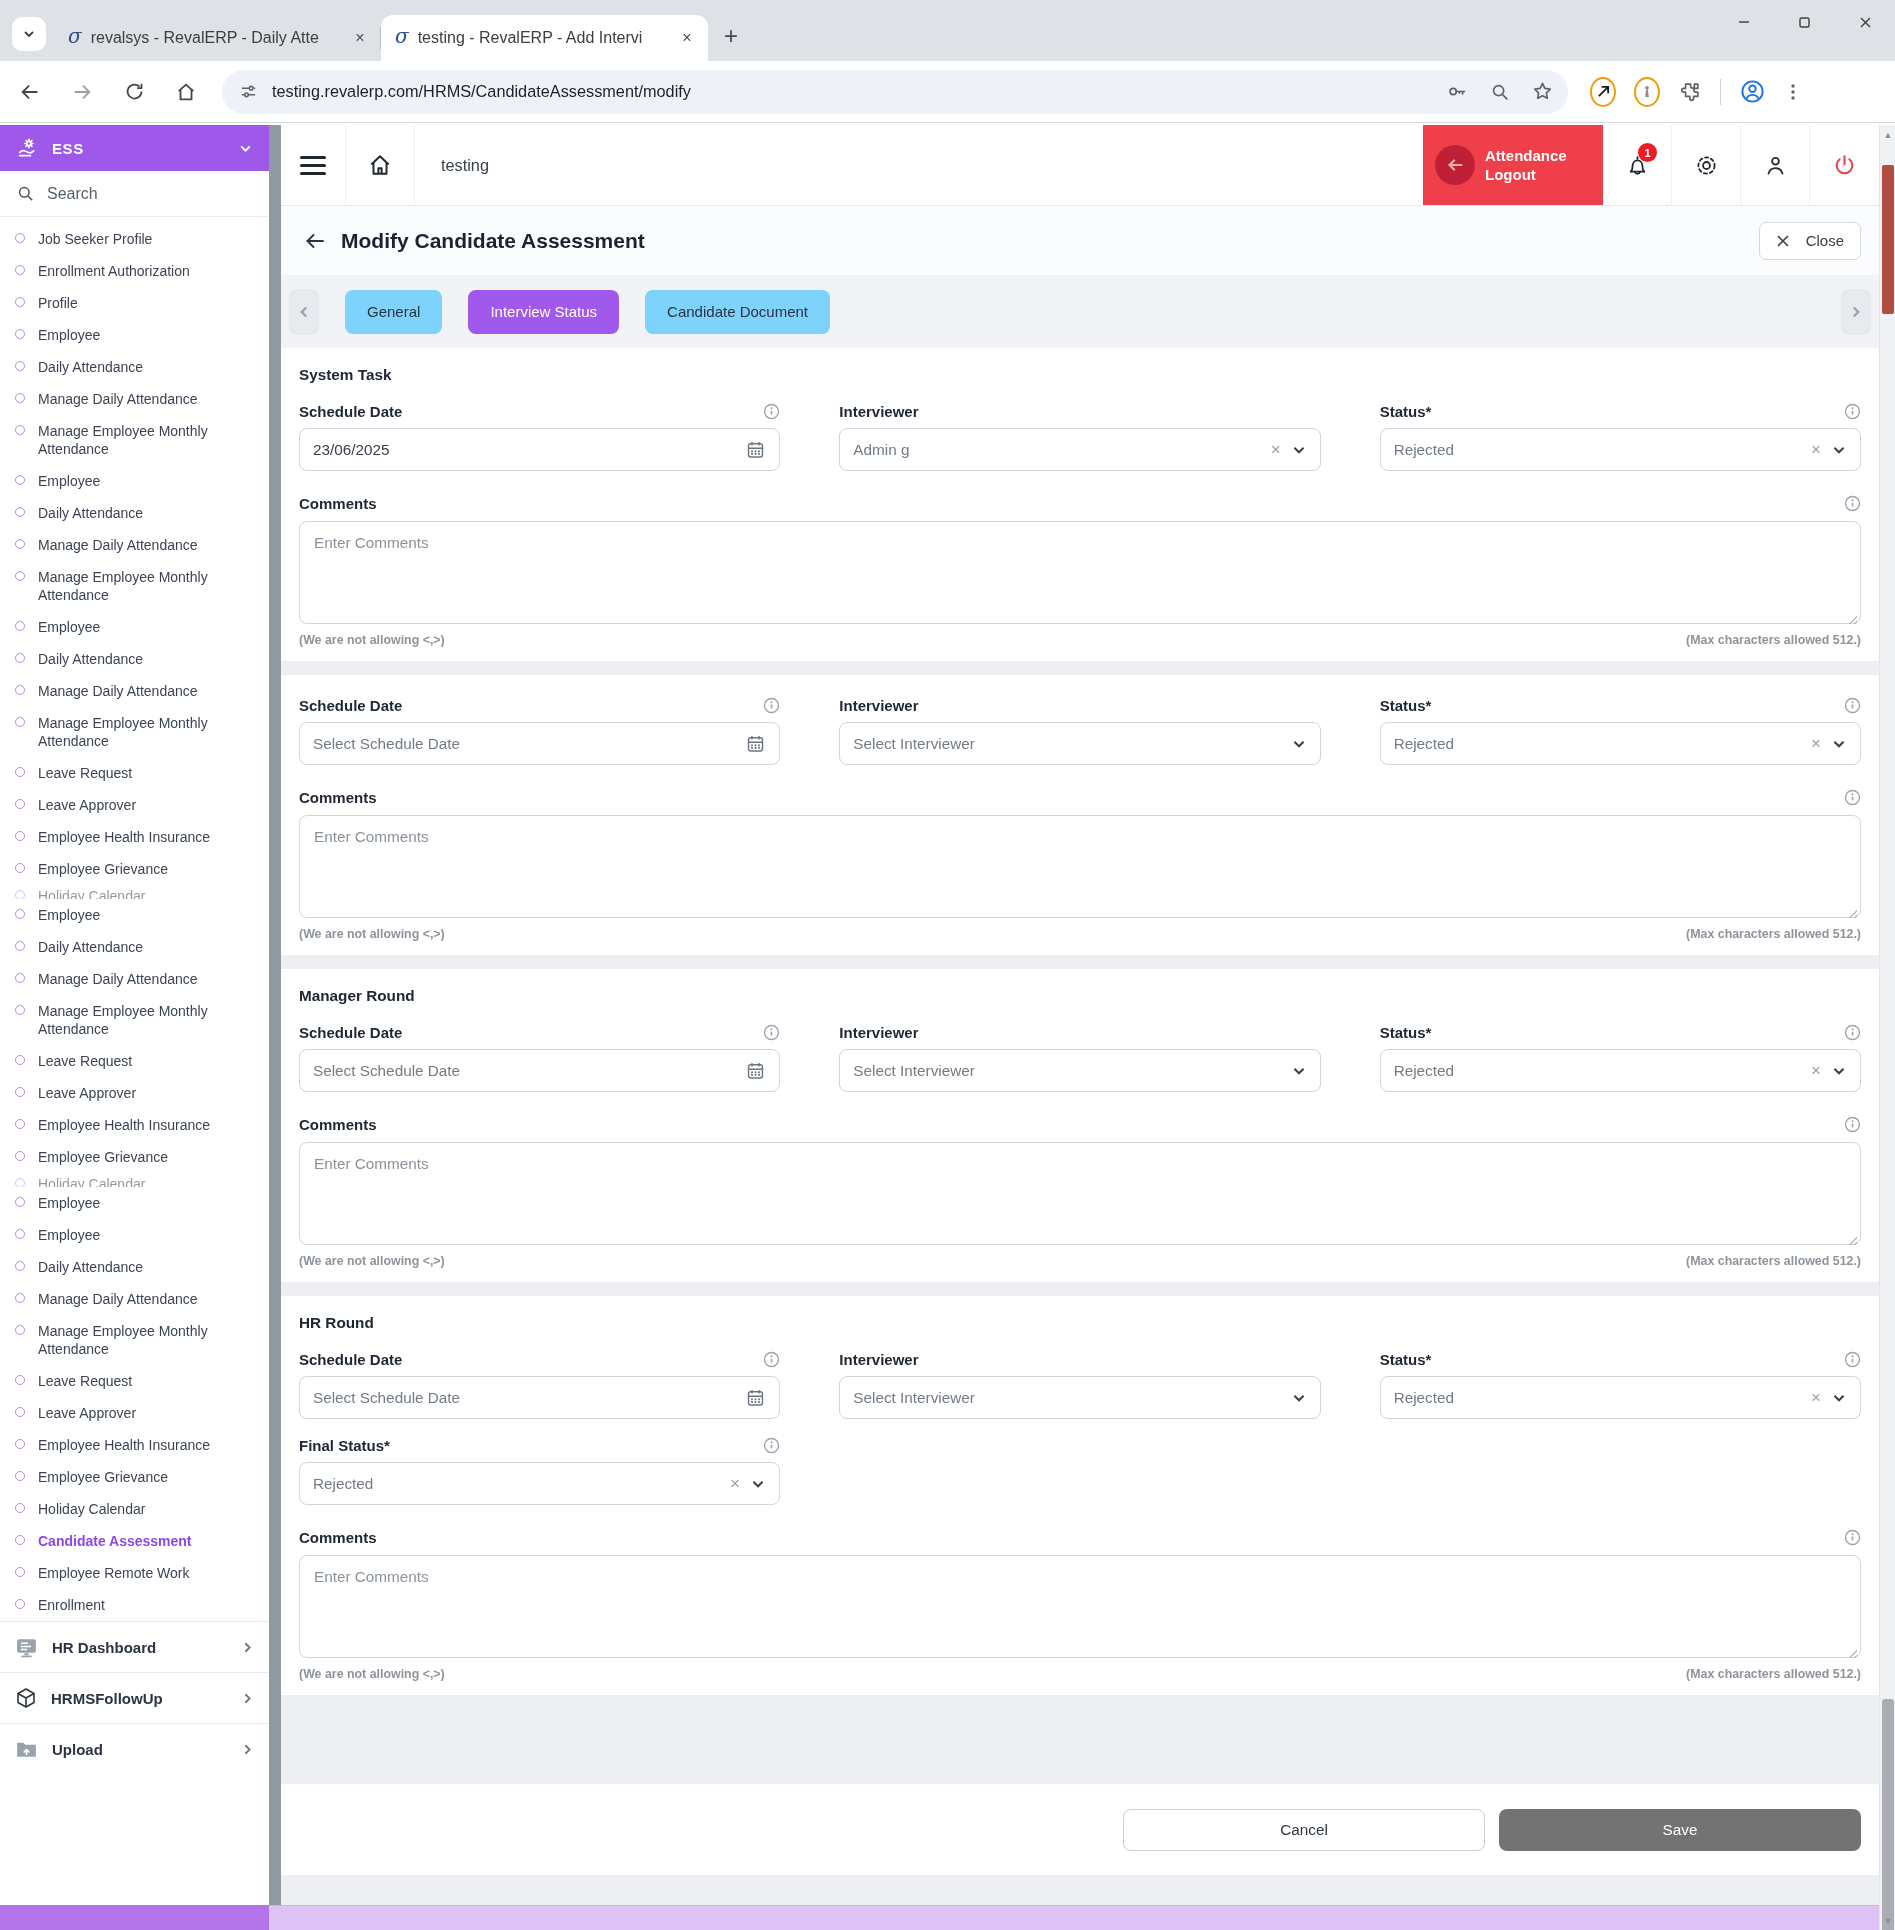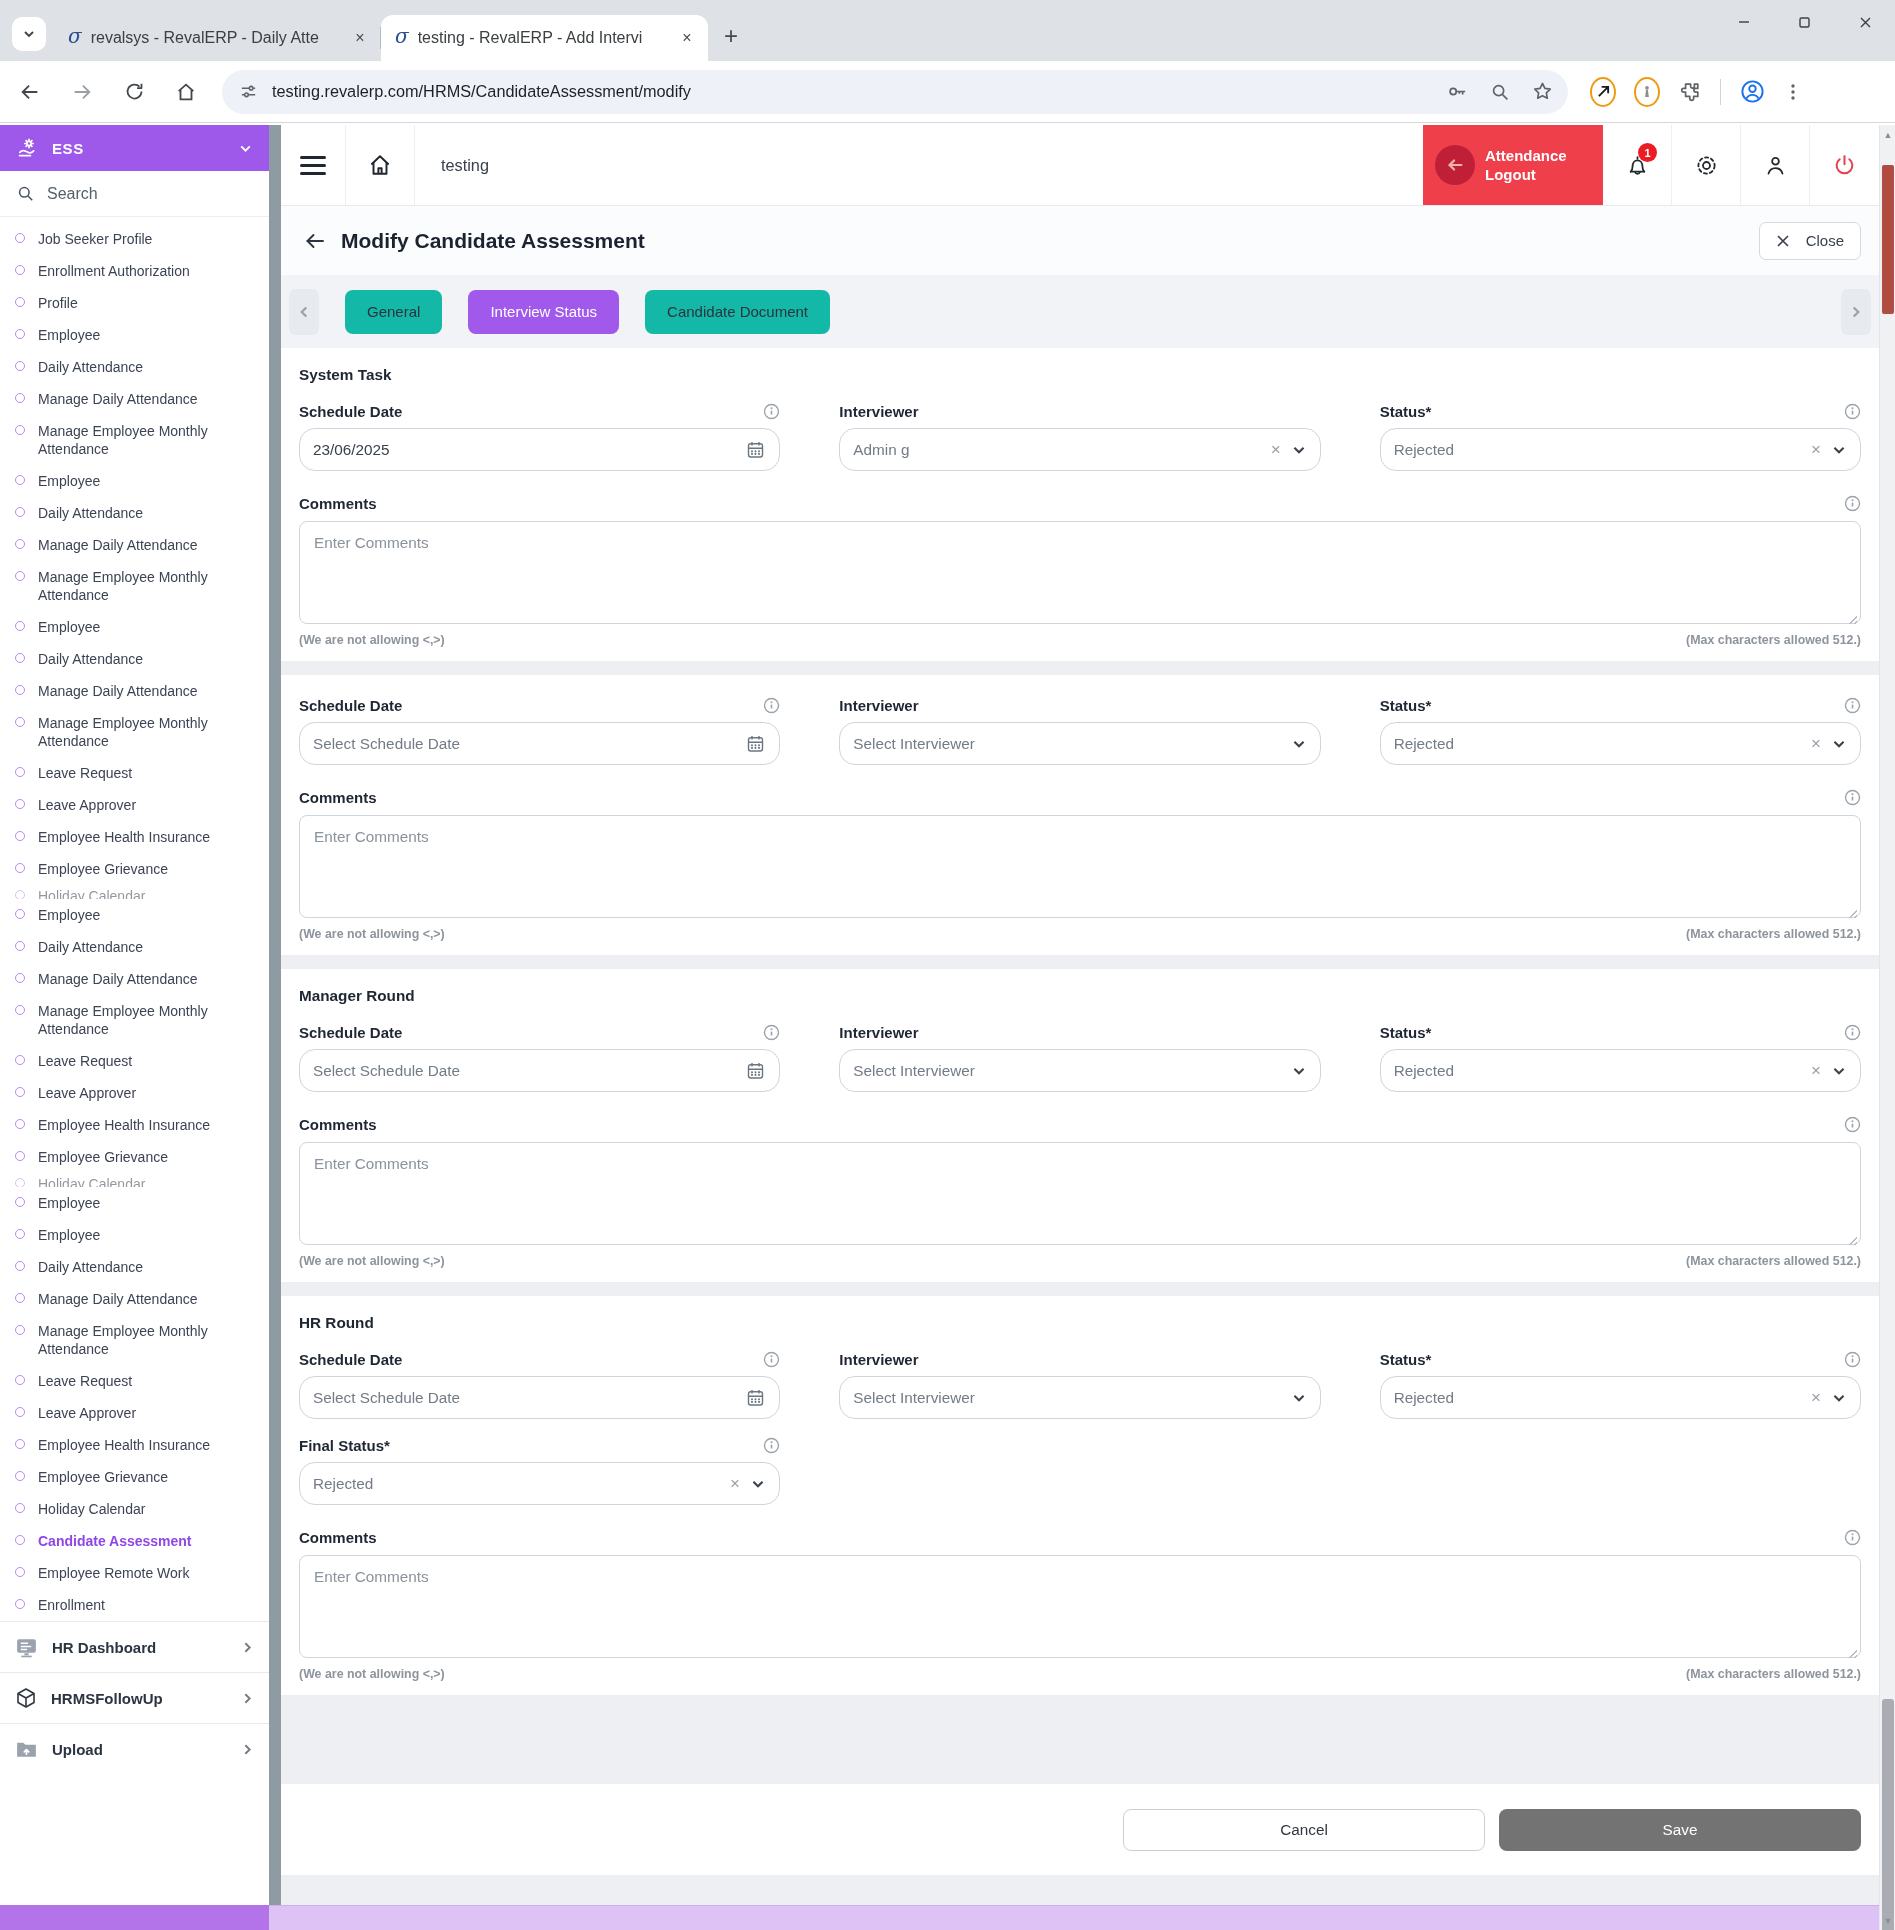--- a/index.html
+++ b/index.html
@@ -73,30 +73,30 @@
   .hd-icon { width:69px; position:relative; }
   .badge { position:absolute; top:18px; right:14px; min-width:19px; height:19px; border-radius:10px; background:#ec1c24; color:#fff; font-size:11px; font-weight:700; display:flex; align-items:center; justify-content:center; padding:0 4px; }
 
   .title-row { height:69px; background:#fbfcfd; display:flex; align-items:center; padding:0 18px 0 22px; gap:14px; flex:0 0 auto; }
   .page-title { font-size:21px; font-weight:700; color:#1c2330; flex:1; }
   .close-btn { height:38px; padding:0 16px; border:1px solid #d4d9df; border-radius:7px; background:#fff; display:flex; align-items:center; gap:16px; font-size:15px; color:#39414d; }
 
   .tabs-row { height:73px; background:#f1f3f6; display:flex; align-items:center; padding:0 8px; gap:14px; flex:0 0 auto; }
   .scroller { width:30px; height:46px; border-radius:7px; background:#e7eaee; display:flex; align-items:center; justify-content:center; }
   .scroller.right { margin-left:auto; }
-  .ptab { height:44px; padding:0 22px; border-radius:8px; background:#14b8a6; font-size:15px; color:#2c3340; display:flex; align-items:center; margin-left:12px; }
+  .ptab { height:44px; padding:0 22px; border-radius:8px; background:#7dd3fc; font-size:15px; color:#2c3340; display:flex; align-items:center; margin-left:12px; }
   .ptab.active { background:#a159ec; color:#fff; }
 
   .form-wrap { flex:1; overflow:hidden; }
   .section { background:#fff; margin-bottom:14px; padding:18px 18px 8px; }
   .sec-title { font-size:15.3px; font-weight:700; color:#1e2631; margin-bottom:15px; }
   .grid3 { display:grid; grid-template-columns:1fr 1fr 1fr; column-gap:59px; }
   .lblrow { display:flex; align-items:center; justify-content:space-between; height:24px; }
   .flabel { font-size:15px; font-weight:700; color:#1f2734; }
-  .input { margin-top:5px; height:43px; border:1px solid #cfd5dc; border-radius:16px; background:#fff; display:flex; align-items:center; padding:0 13px; gap:10px; }
+  .input { margin-top:5px; height:43px; border:1px solid #cfd5dc; border-radius:8px; background:#fff; display:flex; align-items:center; padding:0 13px; gap:10px; }
   .input .val { flex:1; font-size:15.3px; color:#37404b; white-space:nowrap; overflow:hidden; }
   .input .val.ph { color:#727b86; }
   .clear-x { color:#98a0a8; font-size:17px; line-height:1; }
   .cmt-row { margin-top:20px; }
   .ta-wrap { position:relative; margin-top:6px; }
   textarea.cmt { width:100%; height:103px; border:1px solid #cfd5dc; border-radius:8px; resize:none; padding:12px 14px; font-family:"Liberation Sans",sans-serif; font-size:15.3px; color:#37404b; outline:none; }
   textarea.cmt::placeholder { color:#8a929b; }
   .resize-grip { position:absolute; right:4px; bottom:4px; width:11px; height:11px; background:repeating-linear-gradient(135deg, transparent 0 2px, #b7bdc4 2px 3.6px); clip-path:polygon(100% 0, 100% 100%, 0 100%); }
   .hints { display:flex; justify-content:space-between; margin-top:5px; height:20px; }
   .hint { font-size:12.4px; font-weight:700; color:#8d949c; }

